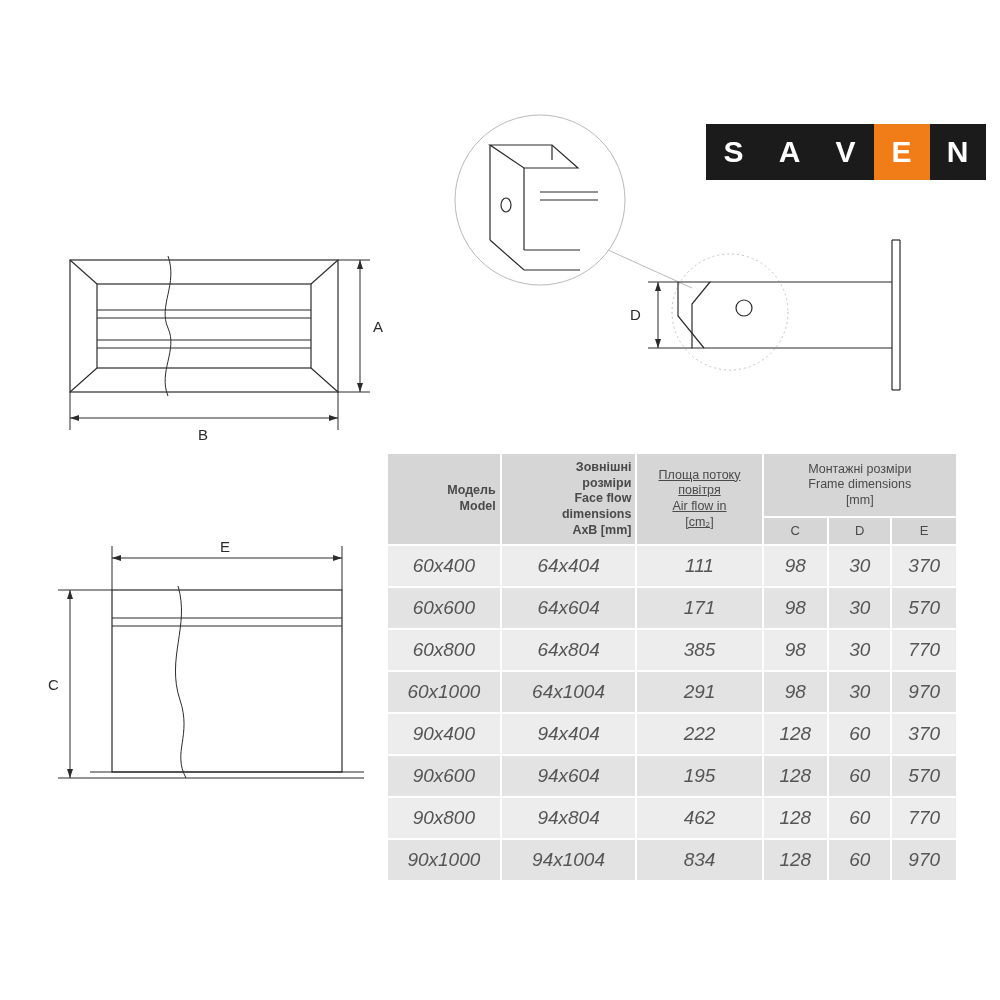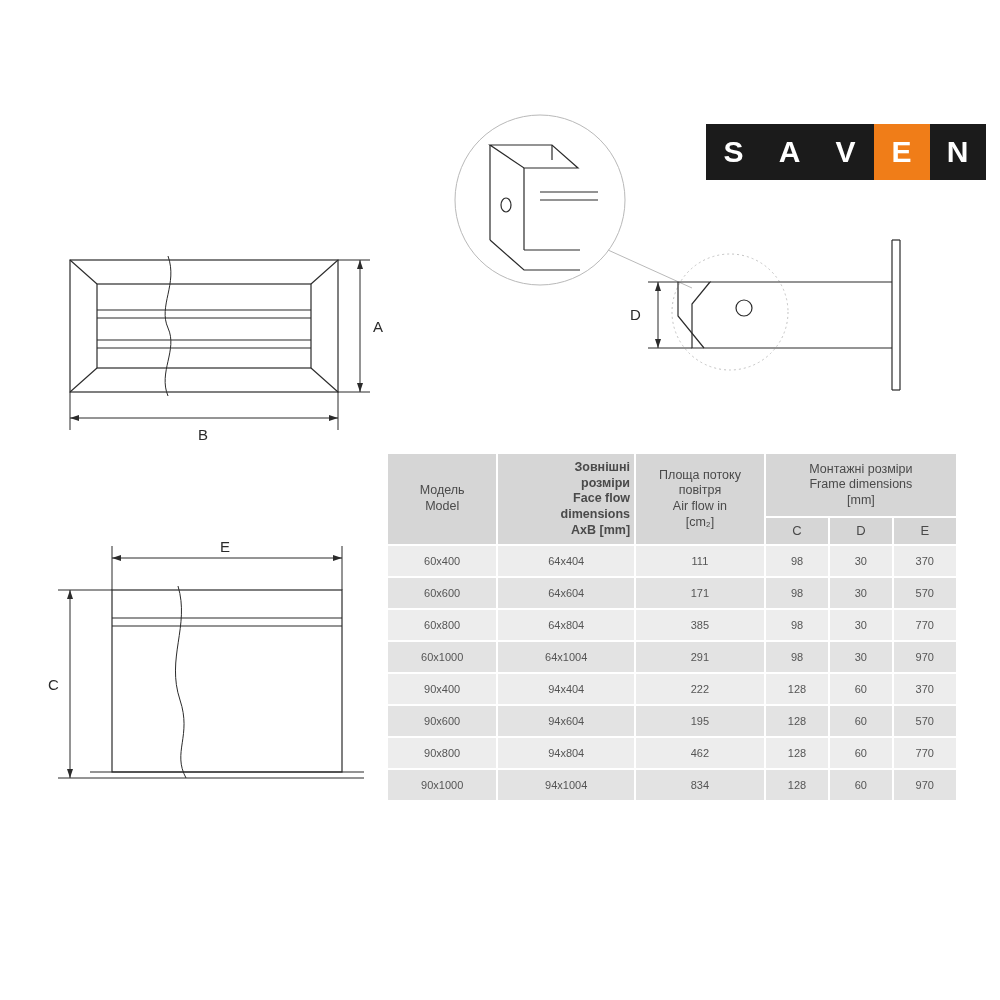--- a/index.html
+++ b/index.html
@@ -99,35 +99,38 @@
     font-size: 12.5px;
     line-height: 1.25;
     padding: 6px 4px;
     color: #4a4a4a;
   }
   #spec-table thead th.sub {
     font-size: 13px;
     padding: 4px;
   }
   #spec-table thead th.model-col {
-    font-weight: normal;
+    font-weight: bold;
     width: 112px;
+    text-align: right;
   }
   #spec-table thead th.dims-col {
     font-weight: bold;
     width: 140px;
     text-align: right;
   }
   #spec-table thead th.flow-col {
     width: 136px;
+    text-decoration: underline;
   }
   #spec-table tbody td {
-    font-size: 11px;
+    font-size: 19px;
     padding: 9px 4px;
     background: #ededed;
+    font-style: italic;
   }
   #spec-table tbody tr.alt td {
     background: #e3e3e3;
     margin-top: 12px;
   }
   #spec-table tbody td.w-c { width: 62px; }
   #spec-table tbody td.w-d { width: 62px; }
   #spec-table tbody td.w-e { width: 62px; }
 </style>
 </head>

